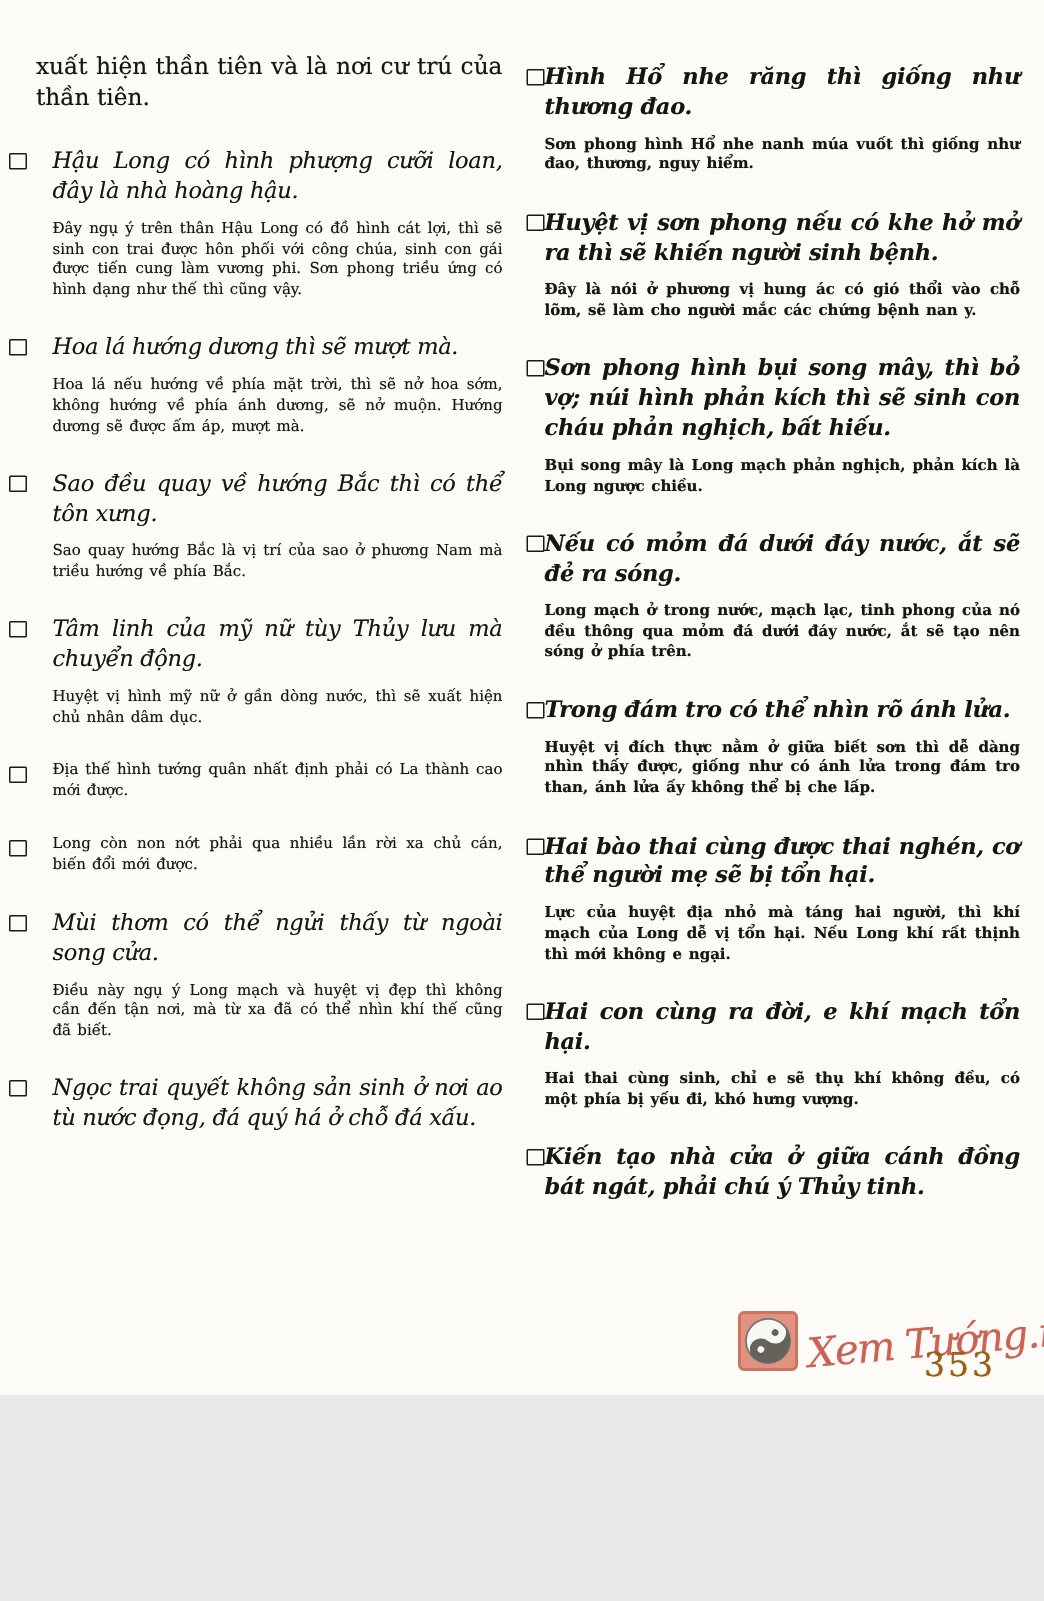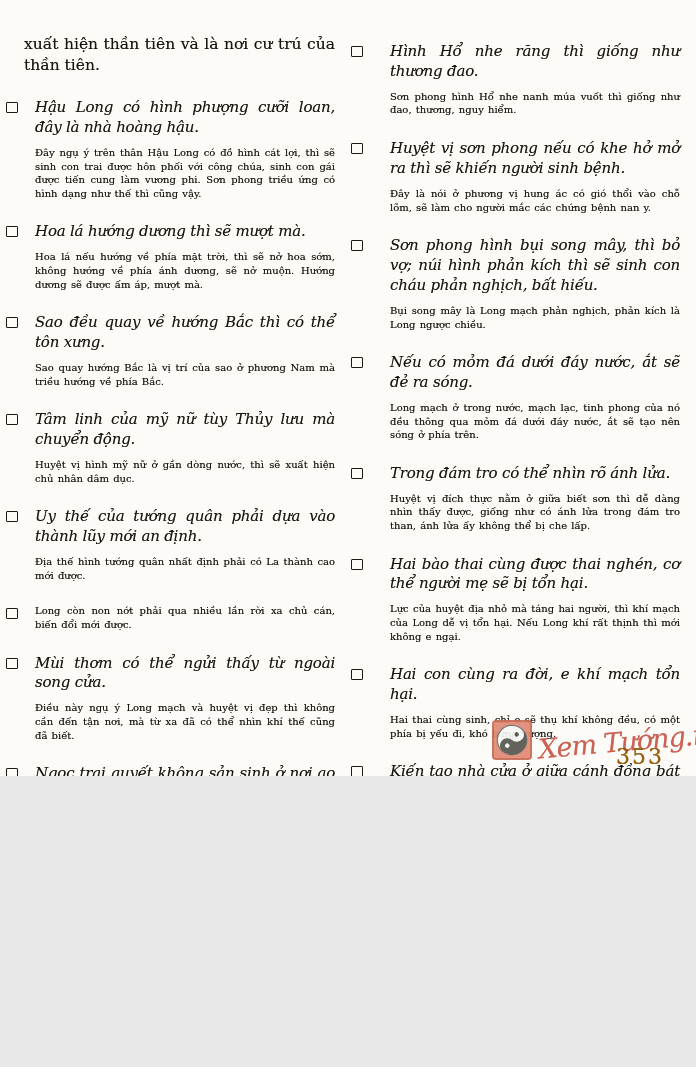--- a/index.html
+++ b/index.html
@@ -1,19 +1,19 @@
 <!DOCTYPE html>
 <html><head>
 <meta charset="utf-8">
 <style>
   html,body{margin:0;padding:0;}
   body{background:#e8e8e8;}
   .page{
     position:relative;
-    width:696px;height:776px;
+    width:696px;height:930px;
     margin:0 auto;
     background:#fcfbf8;
     overflow:hidden;
     font-family:"DejaVu Serif","Liberation Serif",serif;
     color:#17150f;
   }
   .columns{
     display:flex;
     gap:16px;
     padding:34px 16px 0 6px;
@@ -24,21 +24,21 @@
     font-size:15.5px;line-height:1.36;
     text-align:justify;
     text-shadow:0 0 .5px rgba(20,18,12,.55);
   }
   .item{
     display:flex;
     align-items:flex-start;
     margin-top:22px;
   }
   .col-left .item{gap:17px;}
-  .col-right .item{gap:27px;}
+  .col-right .item{gap:0;font-weight:bold;}
   .sq{
     flex:0 0 auto;
     width:10px;height:9px;
     border:1.7px solid #1c1a14;
     border-radius:1px;
     margin-top:4px;
     background:transparent;
   }
   .txt{flex:1 1 auto;min-width:0;}
   .heading{
@@ -138,21 +138,20 @@
         <span class="sq"></span>
         <div class="txt">
           <p class="heading">Tâm linh của mỹ nữ tùy Thủy lưu mà chuyển động.</p>
           <p class="body">Huyệt vị hình mỹ nữ ở gần dòng nước, thì sẽ xuất hiện chủ nhân dâm dục.</p>
         </div>
       </div>
 
       <div class="item">
         <span class="sq"></span>
         <div class="txt">
-          <p class="heading">Uy thế của tướng quân phải dựa vào thành lũy mới an định.</p>
           <p class="body">Địa thế hình tướng quân nhất định phải có La thành cao mới được.</p>
         </div>
       </div>
 
       <div class="item">
         <span class="sq"></span>
         <div class="txt">
           <p class="body">Long còn non nớt phải qua nhiều lần rời xa chủ cán, biến đổi mới được.</p>
         </div>
       </div>

